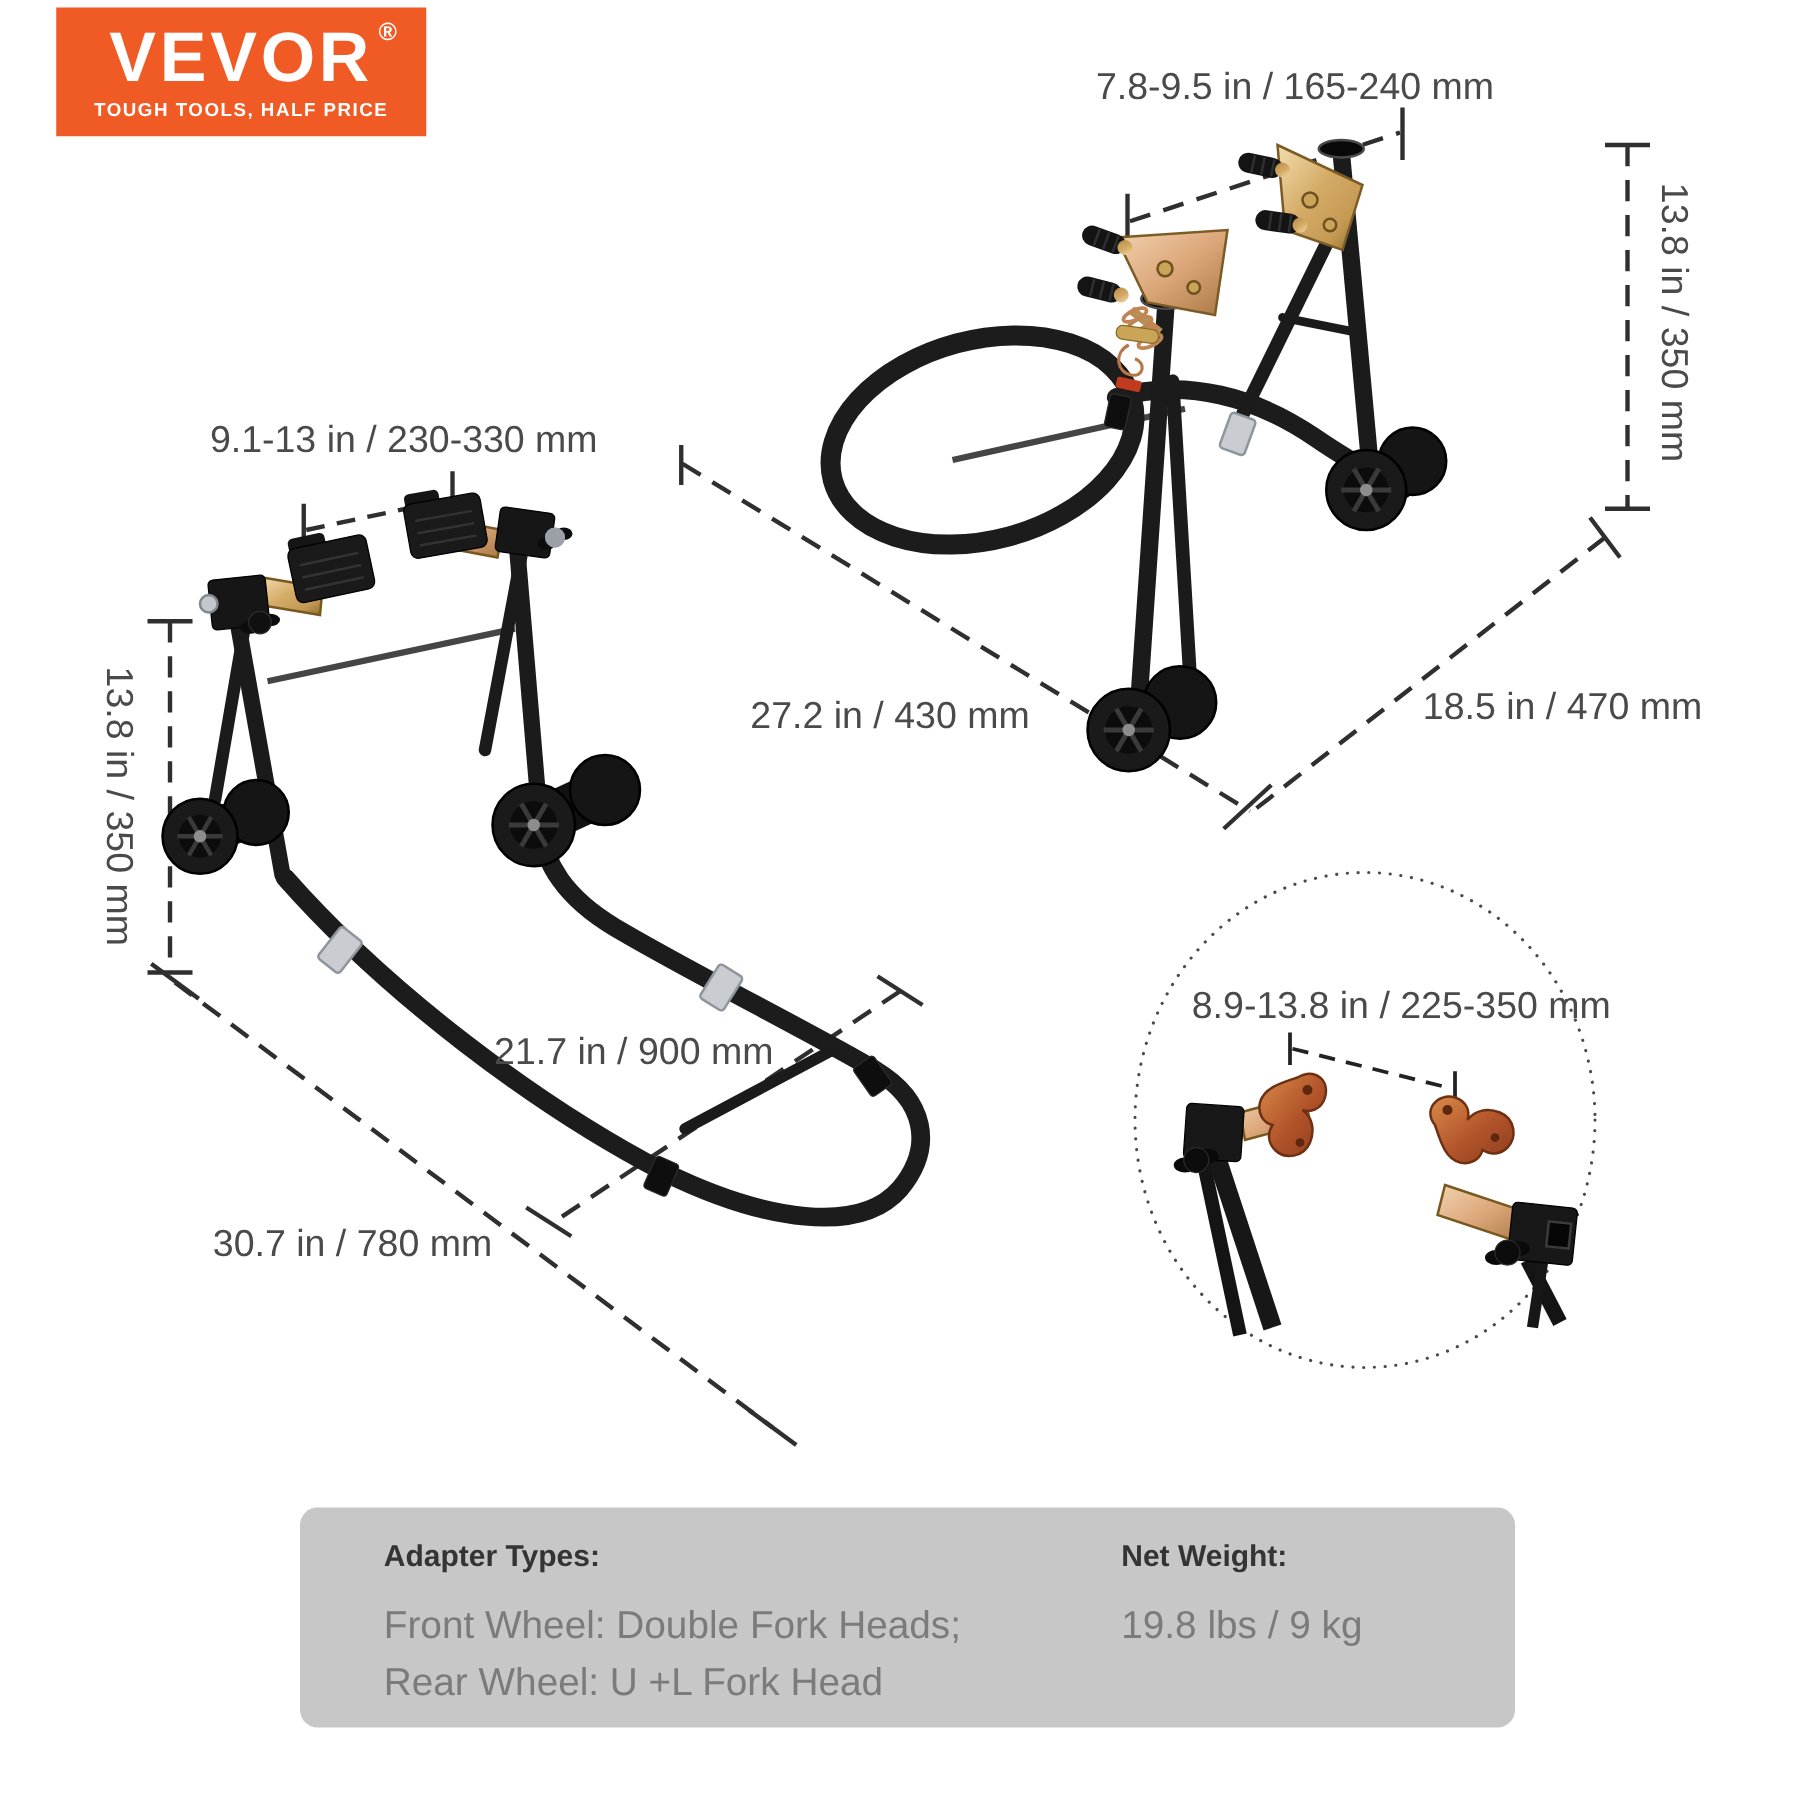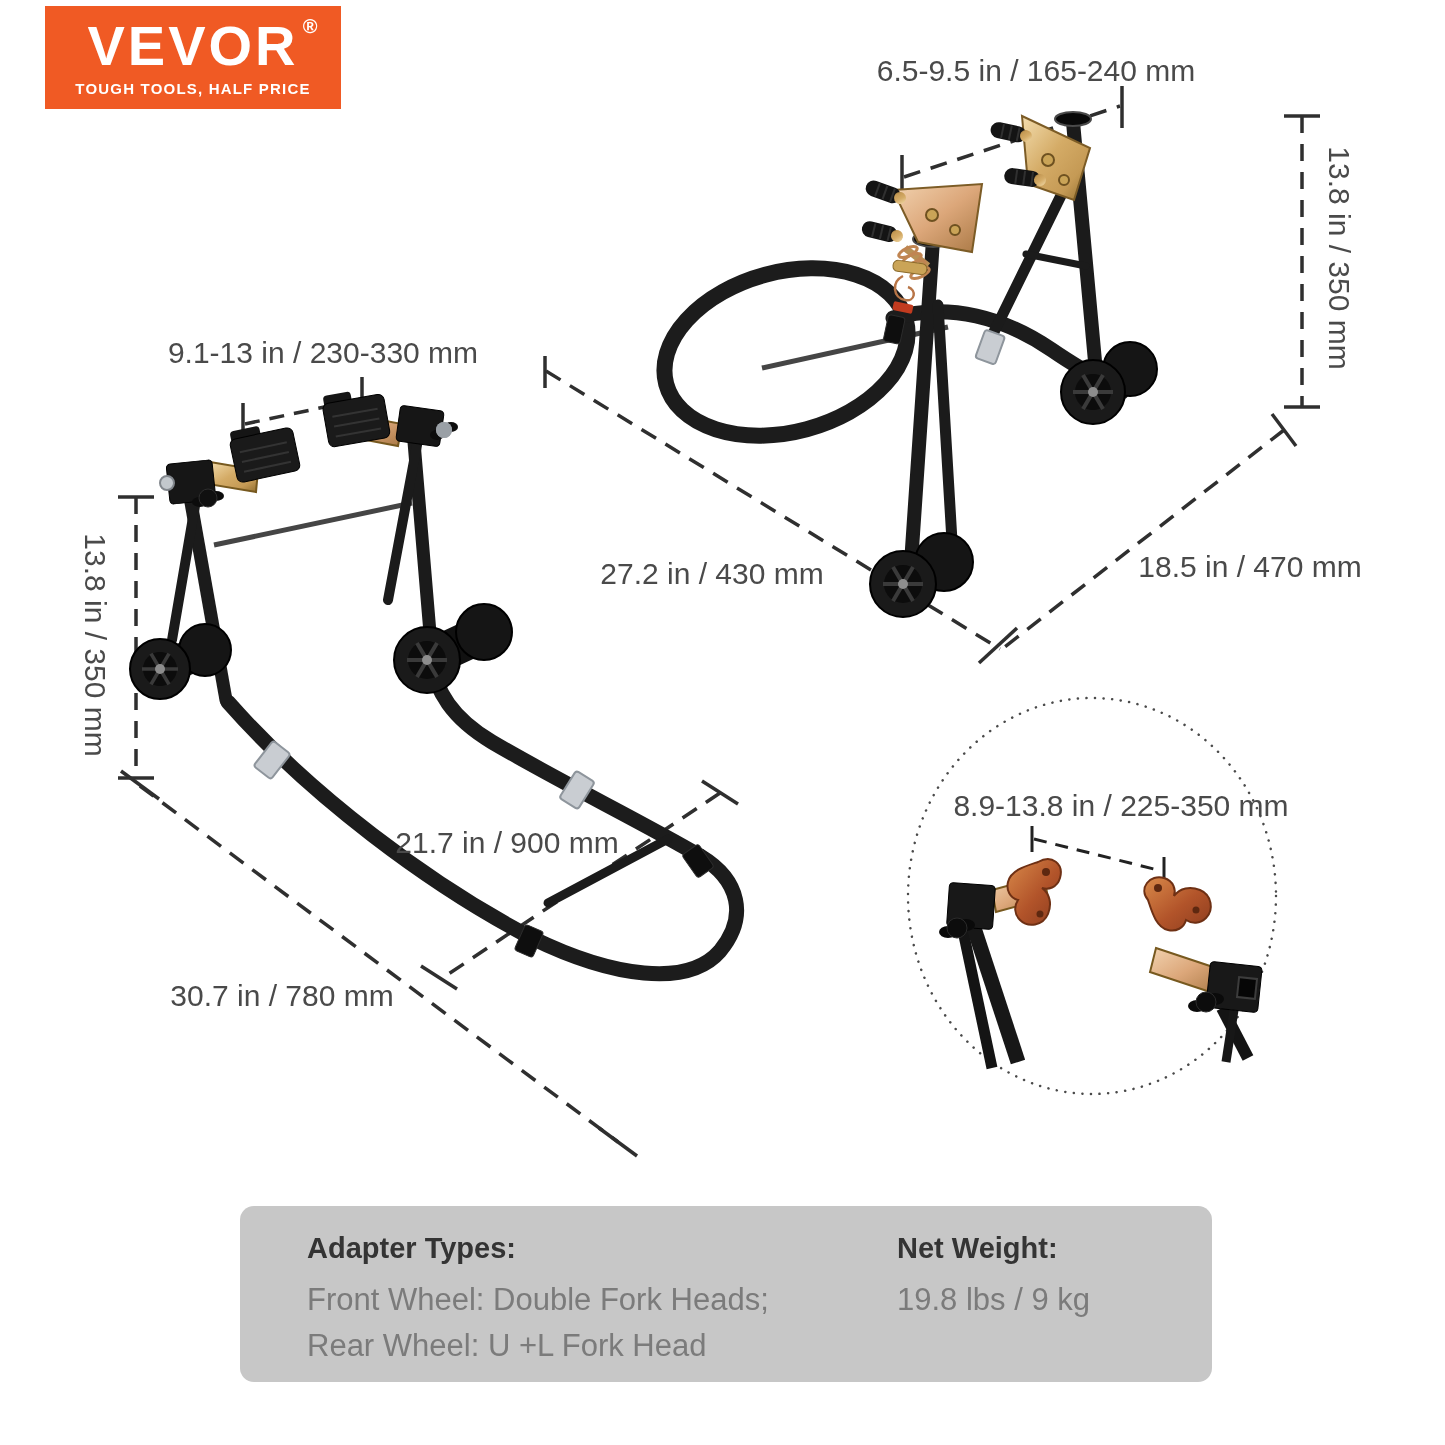--- a/index.html
+++ b/index.html
@@ -12,21 +12,21 @@
   .logo-name{color:#fff;font-weight:bold;font-size:56px;letter-spacing:3px;line-height:1;position:relative;}
   .logo-name .reg{font-size:20px;position:absolute;top:-2px;right:-22px;font-weight:bold;}
   .logo-tag{color:#fff;font-weight:bold;font-size:15px;letter-spacing:1.2px;margin-top:6px;}
   
   .dim{position:absolute;font-size:30px;color:#4A4A4A;white-space:nowrap;z-index:2;
        transform:translate(-50%,-50%);line-height:1.1;}
   .dim.rot{transform:translate(-50%,-50%) rotate(90deg);}
   
   .panel{position:absolute;left:240px;top:1206px;width:972px;height:176px;background:#C7C7C7;
          border-radius:14px;z-index:1;}
-  .panel .h{position:absolute;font-size:29px;font-weight:bold;color:#343434;white-space:nowrap;}
+  .panel .h{position:absolute;font-size:24px;font-weight:bold;color:#343434;white-space:nowrap;}
   .panel .b{position:absolute;font-size:31px;color:#7B7B7B;white-space:nowrap;}
   .p-adapter-label{left:67px;top:26px;}
   .p-adapter-front{left:67px;top:76px;}
   .p-adapter-rear{left:67px;top:122px;}
   .p-weight-label{left:657px;top:26px;}
   .p-weight-value{left:657px;top:76px;}
 </style>
 </head>
 <body>
 
@@ -298,21 +298,21 @@
   </g>
 </svg>
 
 <div class="logo">
   <div class="logo-name">
     <span>VEVOR</span><span class="reg">®</span>
   </div>
   <div class="logo-tag">TOUGH TOOLS, HALF PRICE</div>
 </div>
 
-<div class="dim" style="left:1036px;top:70px;">6.5-9.5 in / 165-240 mm</div>
+<div class="dim" style="left:1036px;top:70px;">7.8-9.5 in / 165-240 mm</div>
 <div class="dim rot" style="left:1339px;top:258px;">13.8 in / 350 mm</div>
 <div class="dim" style="left:1250px;top:566px;">18.5 in / 470 mm</div>
 <div class="dim" style="left:712px;top:573px;">27.2 in / 430 mm</div>
 <div class="dim" style="left:323px;top:352px;">9.1-13 in / 230-330 mm</div>
 <div class="dim rot" style="left:95px;top:645px;">13.8 in / 350 mm</div>
 <div class="dim" style="left:507px;top:842px;">21.7 in / 900 mm</div>
 <div class="dim" style="left:270px;top:995px;margin-left:12px;">30.7 in / 780 mm</div>
 <div class="dim" style="left:1121px;top:805px;">8.9-13.8 in / 225-350 mm</div>
 
 <div class="panel">

